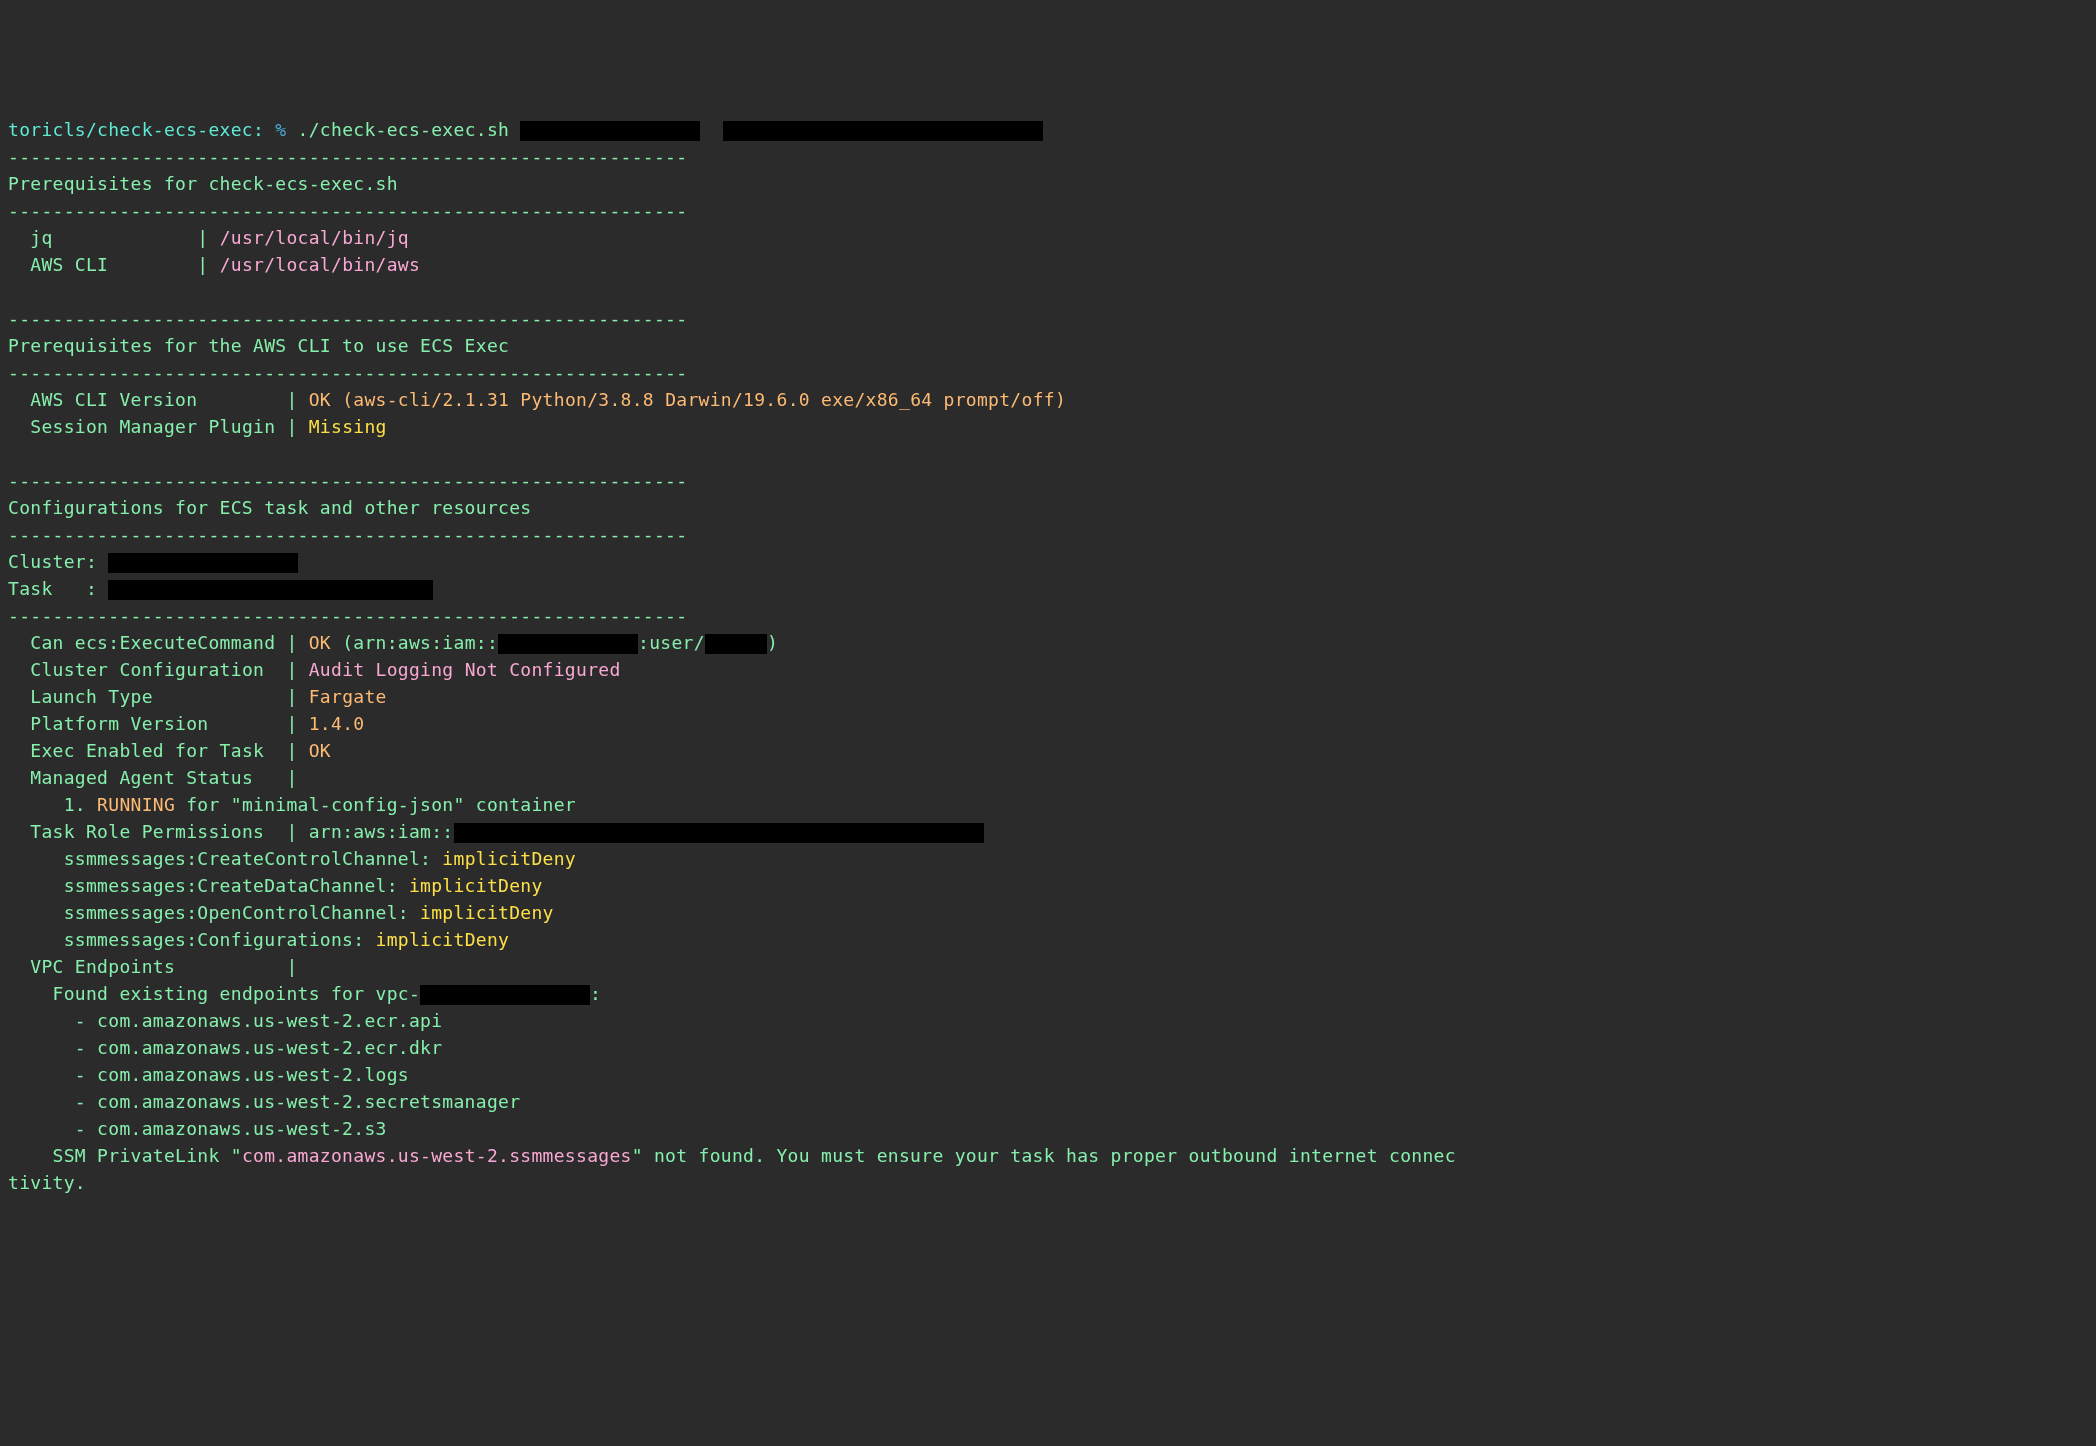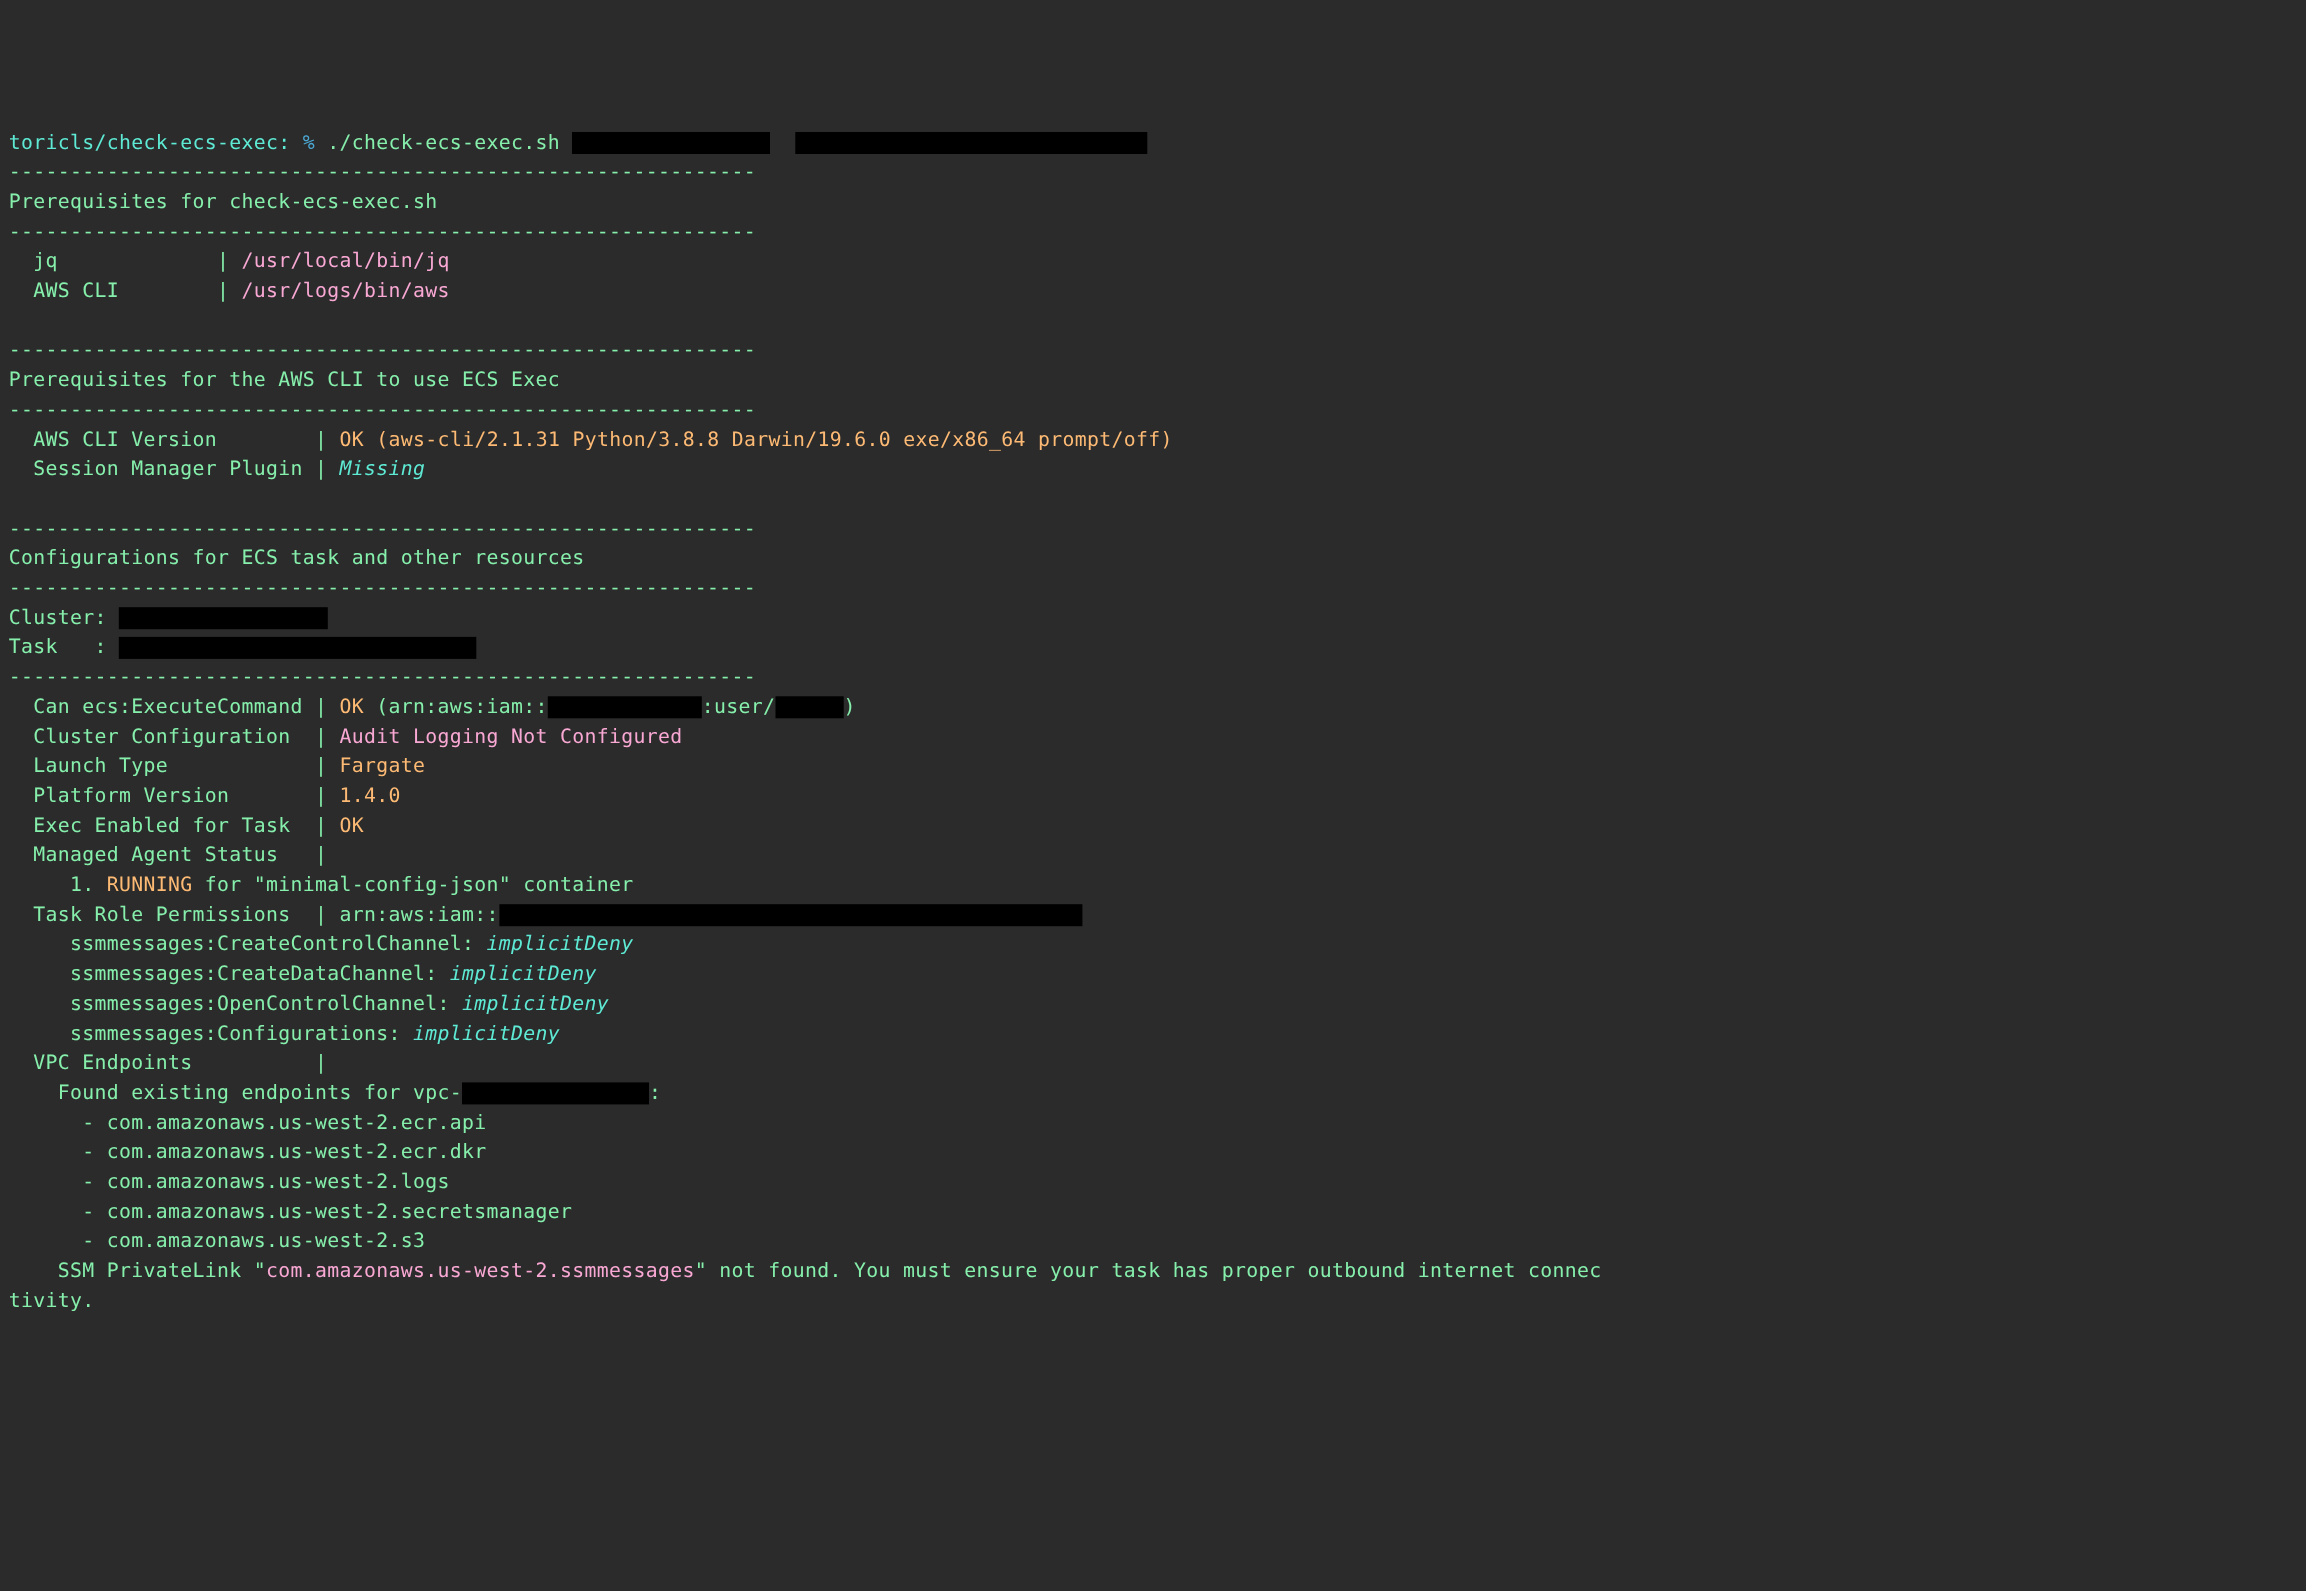--- a/index.html
+++ b/index.html
@@ -10,21 +10,21 @@
       font-size: 18px;
       line-height: 1.5;
       padding: 8px;
       white-space: pre;
       letter-spacing: 0.3px;
     }
     .prompt-path { color: #5eead4; }
     .prompt-sym { color: #4ba8d4; }
     .green { color: #fdba74; }
     .yellow { color: #f9a8d4; }
-    .red { color: #5eead4; font-style: italic; }
+    .red { color: #fde047; }
     .text { color: #86efac; }
     .redact {
       background: #000000;
       color: #000000;
       display: inline-block;
       vertical-align: middle;
     }
     .r1 { width: 180px; height: 20px; }
     .r2 { width: 320px; height: 20px; }
     .r3 { width: 190px; height: 20px; }
@@ -37,21 +37,21 @@
 </head>
 <body>
 
 
 
 <div><span><span class="prompt-path">toricls/check-ecs-exec:</span> <span class="prompt-sym">%</span> <span class="text">./check-ecs-exec.sh</span> <span class="redact r1"></span>  <span class="redact r2"></span></span>
 <span class="text">-------------------------------------------------------------</span>
 <span class="text">Prerequisites for check-ecs-exec.sh</span>
 <span class="text">-------------------------------------------------------------</span>
   <span class="text">jq</span>             <span class="text">|</span> <span class="yellow">/usr/local/bin/jq</span>
-  <span class="text">AWS CLI</span>        <span class="text">|</span> <span class="yellow">/usr/logs/bin/aws</span>
+  <span class="text">AWS CLI</span>        <span class="text">|</span> <span class="yellow">/usr/local/bin/aws</span>
 
 <span class="text">-------------------------------------------------------------</span>
 <span class="text">Prerequisites for the AWS CLI to use ECS Exec</span>
 <span class="text">-------------------------------------------------------------</span>
   <span class="text">AWS CLI Version</span>        <span class="text">|</span> <span class="green">OK</span> <span class="green">(aws-cli/2.1.31 Python/3.8.8 Darwin/19.6.0 exe/x86_64 prompt/off)</span>
   <span class="text">Session Manager Plugin</span> <span class="text">|</span> <span class="red">Missing</span>
 
 <span class="text">-------------------------------------------------------------</span>
 <span class="text">Configurations for ECS task and other resources</span>
 <span class="text">-------------------------------------------------------------</span>

